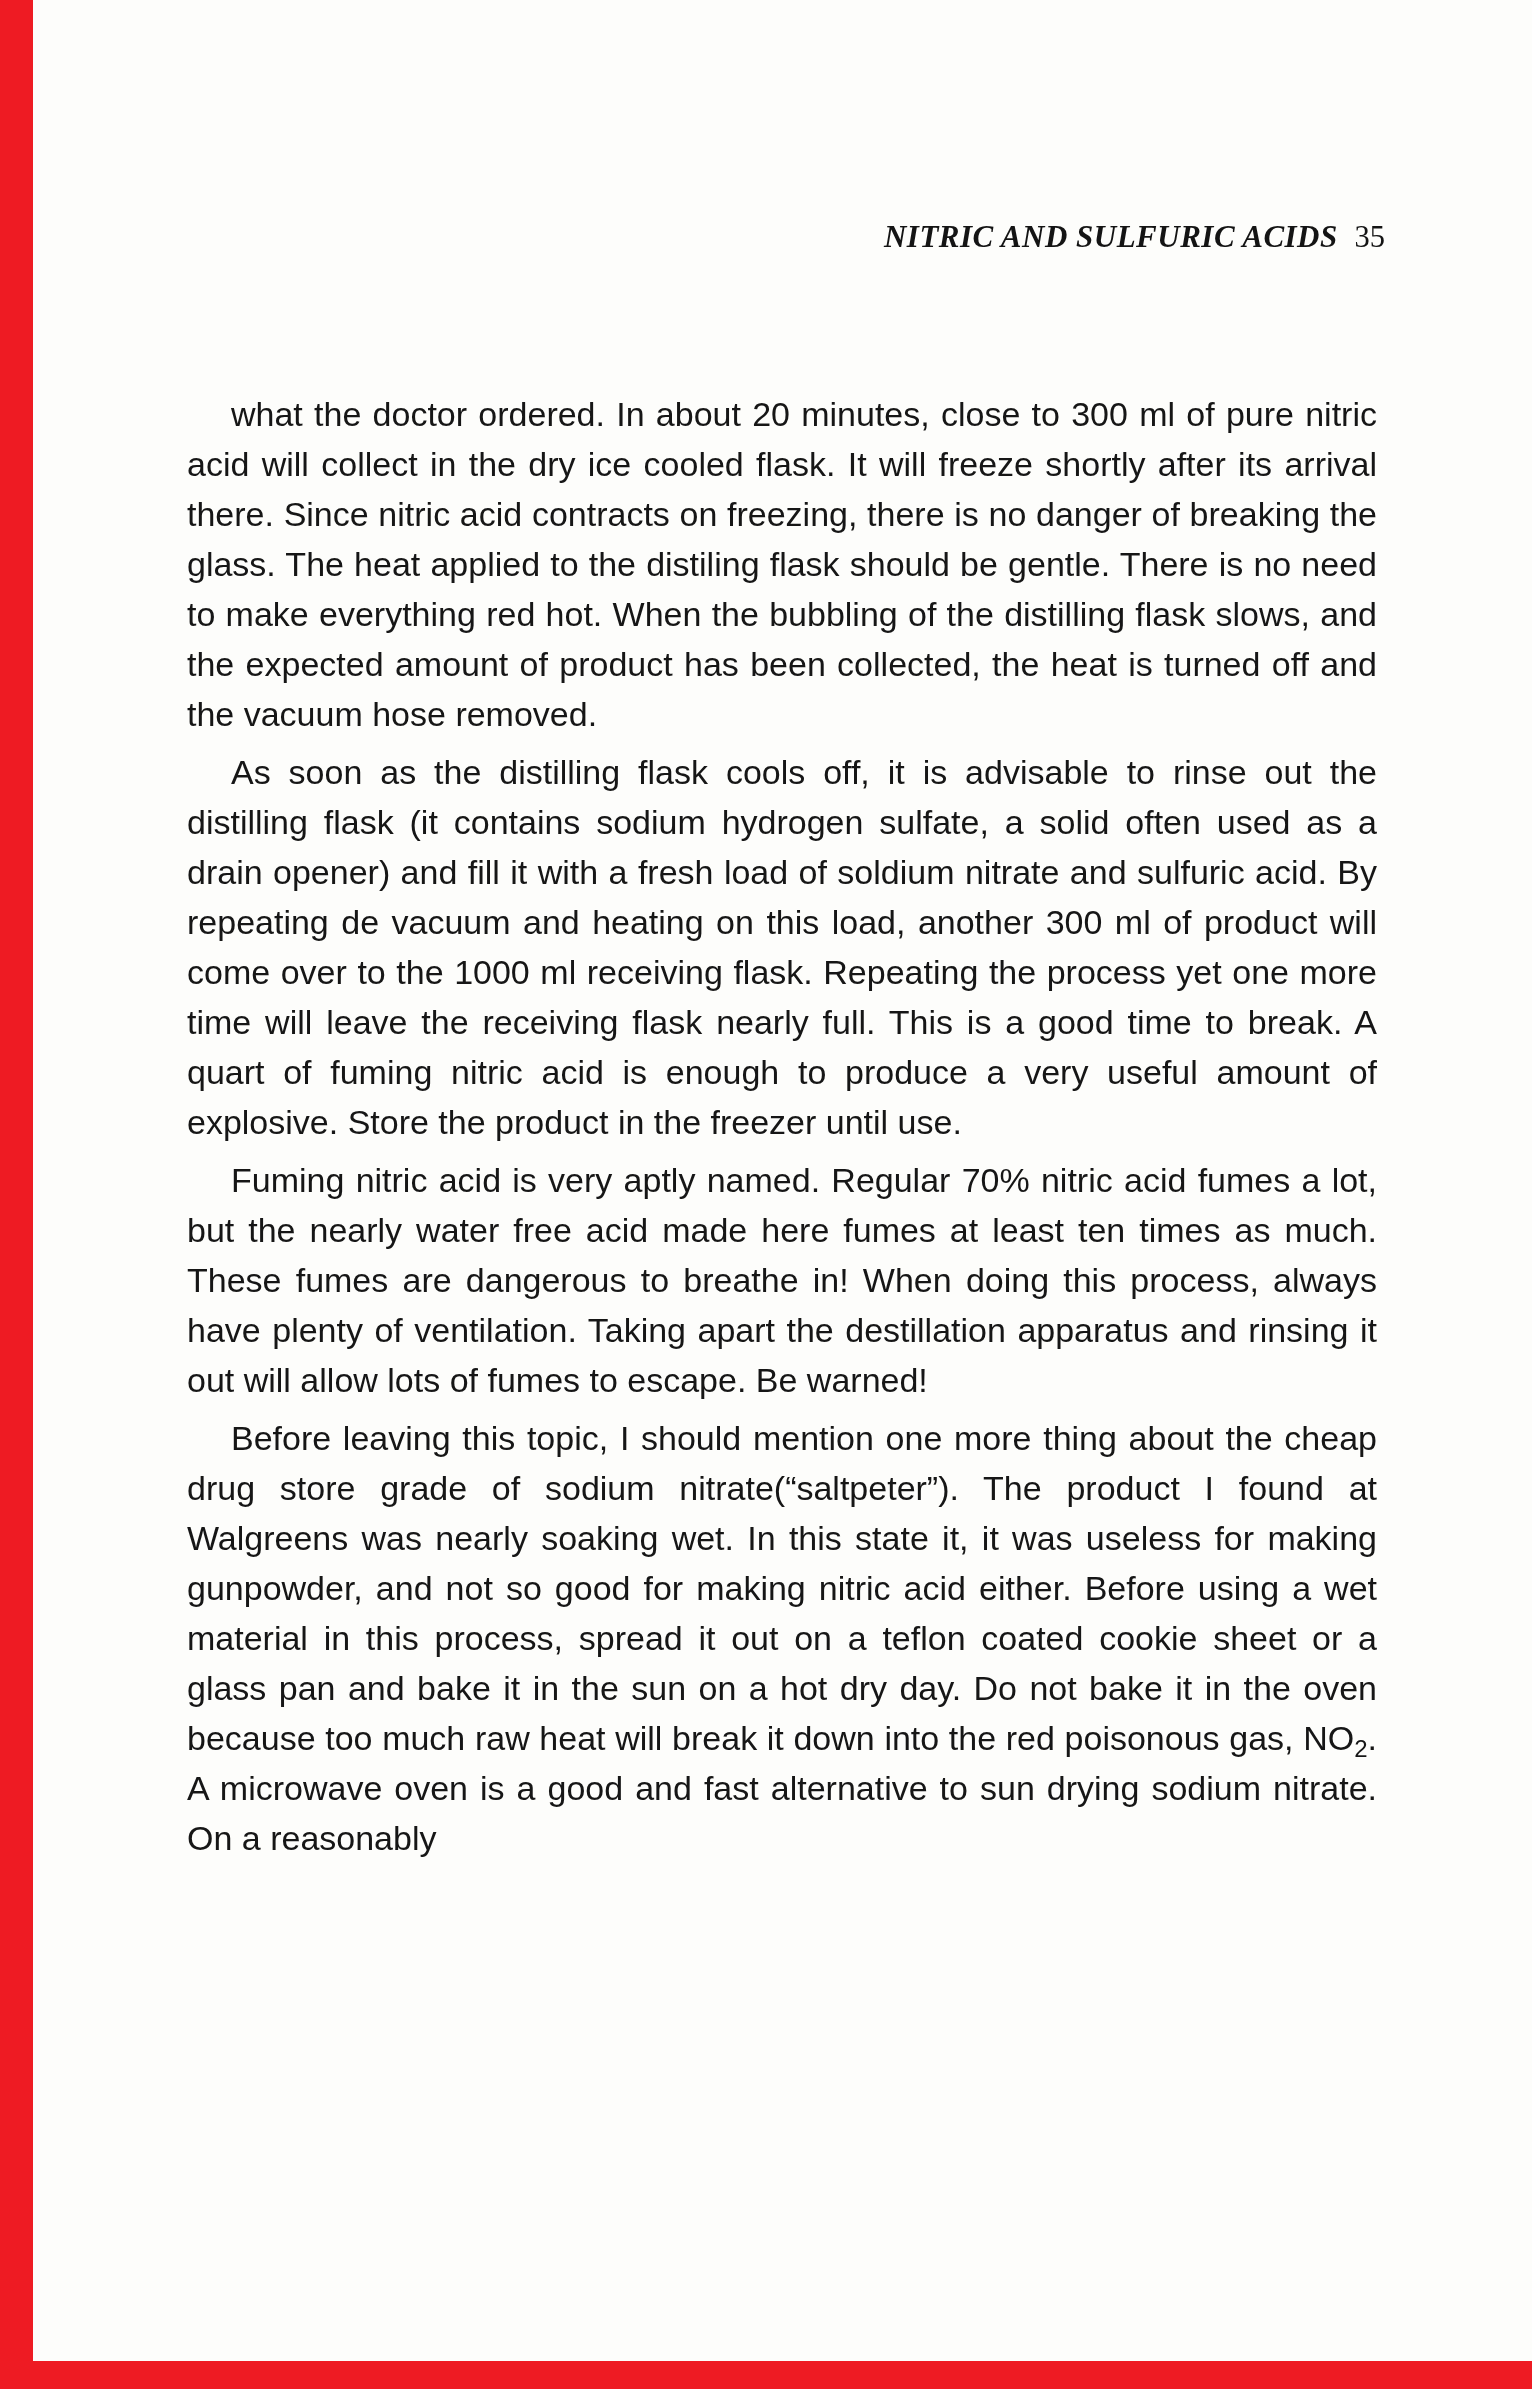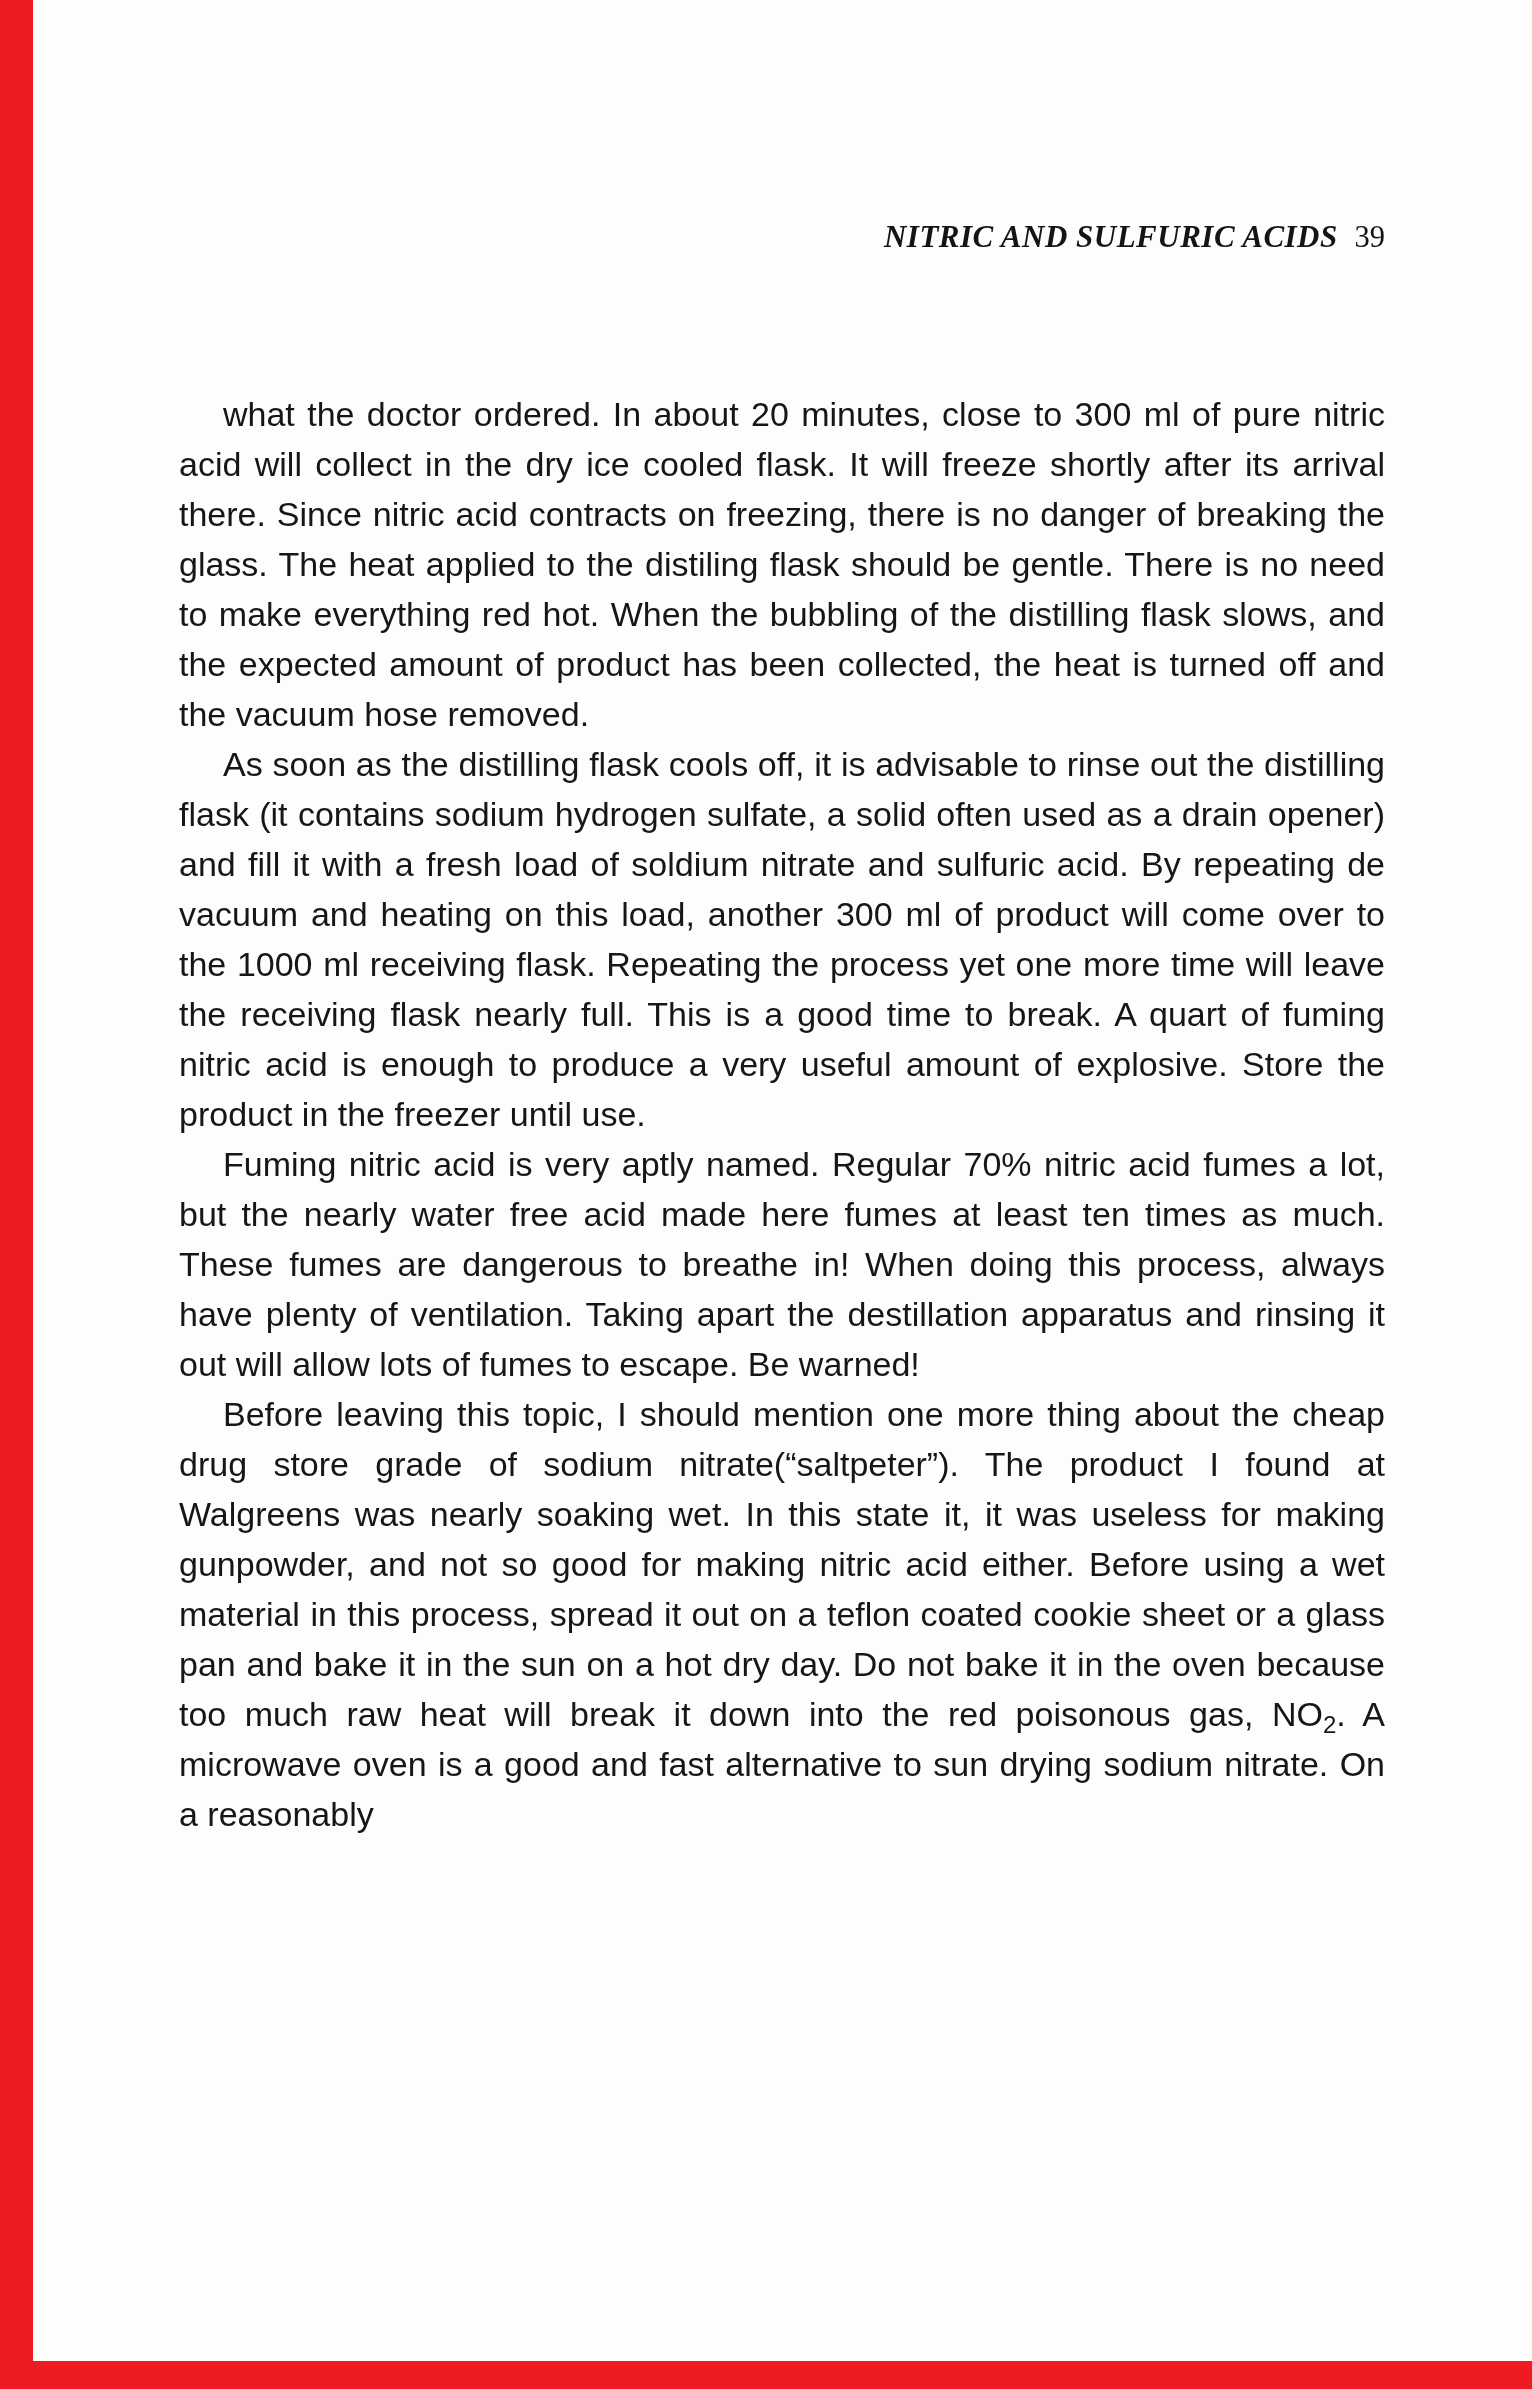--- a/index.html
+++ b/index.html
@@ -55,21 +55,21 @@
   .running-header .pagenum {
     font-style: normal;
     font-weight: normal;
     font-size: 30.5px;
     margin-left: 13px;
   }
   .text-block {
     color: #161616;
   }
   .para {
-    margin: 0;
+    margin: 8px;
     text-indent: 44px;
     font-family: "Liberation Sans", sans-serif;
     font-size: 34px;
     line-height: 50px;
     text-align: justify;
     color: #161616;
   }
   .para .italic {
   }
   .para sub {
@@ -81,21 +81,21 @@
 </head>
 <body>
 
 <div class="page">
   <div class="red-strip-left"></div>
   <div class="red-strip-bottom"></div>
 
   <div class="content">
     <div class="running-header">
       <span class="title">NITRIC AND SULFURIC ACIDS</span>
-      <span class="pagenum">39</span>
+      <span class="pagenum">35</span>
     </div>
 
     <div class="text-block" id="text-block">
         <p class="para"><span>what the doctor ordered. In about 20 minutes, close to 300 ml of pure nitric acid will collect in the dry ice cooled flask. It will freeze shortly after its arrival there. Since nitric acid contracts on freezing, there is no danger of breaking the glass. The heat applied to the distiling flask should be gentle. There is no need to make everything red hot. When the bubbling of the distilling flask slows, and the expected amount of product has been collected, the heat is turned off and the vacuum hose removed.</span></p>
         <p class="para"><span>As soon as the distilling flask cools off, it is advisable to rinse out the distilling flask (it contains sodium hydrogen sulfate, a solid often used as a drain opener) and fill it with a fresh load of soldium nitrate and sulfuric acid. By repeating de vacuum and heating on this load, another 300 ml of product will come over to the 1000 ml receiving flask. Repeating the process yet one more time will leave the receiving flask nearly full. This is a good time to break. A quart of fuming nitric acid is enough to produce a very useful amount of explosive. Store the product in the freezer until use.</span></p>
         <p class="para"><span>Fuming nitric acid is very aptly named. Regular 70% nitric acid fumes a lot, but the nearly water free acid made here fumes at least ten times as much. These fumes are dangerous to breathe in! When doing this process, always have plenty of </span><span class="italic">ventilation. Taking apart the destillation apparatus and rinsing it</span><span> out will allow lots of fumes to escape. Be warned!</span></p>
         <p class="para"><span>Before leaving this topic, I should mention one more thing about the cheap drug store grade of sodium nitrate(“saltpeter”). The product I found at Walgreens was nearly soaking wet. In this state it, it was useless for making gunpowder, and not so good for making nitric acid either. Before using a wet material in this process, spread it out on a teflon coated cookie sheet or a glass pan and bake it in the sun on a hot dry day. Do not bake it in the oven because too much raw heat will break it down into the red poisonous gas, NO</span><sub>2</sub><span>. A microwave oven is a good and fast alternative to sun drying sodium nitrate. On a reasonably</span></p>
       </div>
   </div>
 </div>

